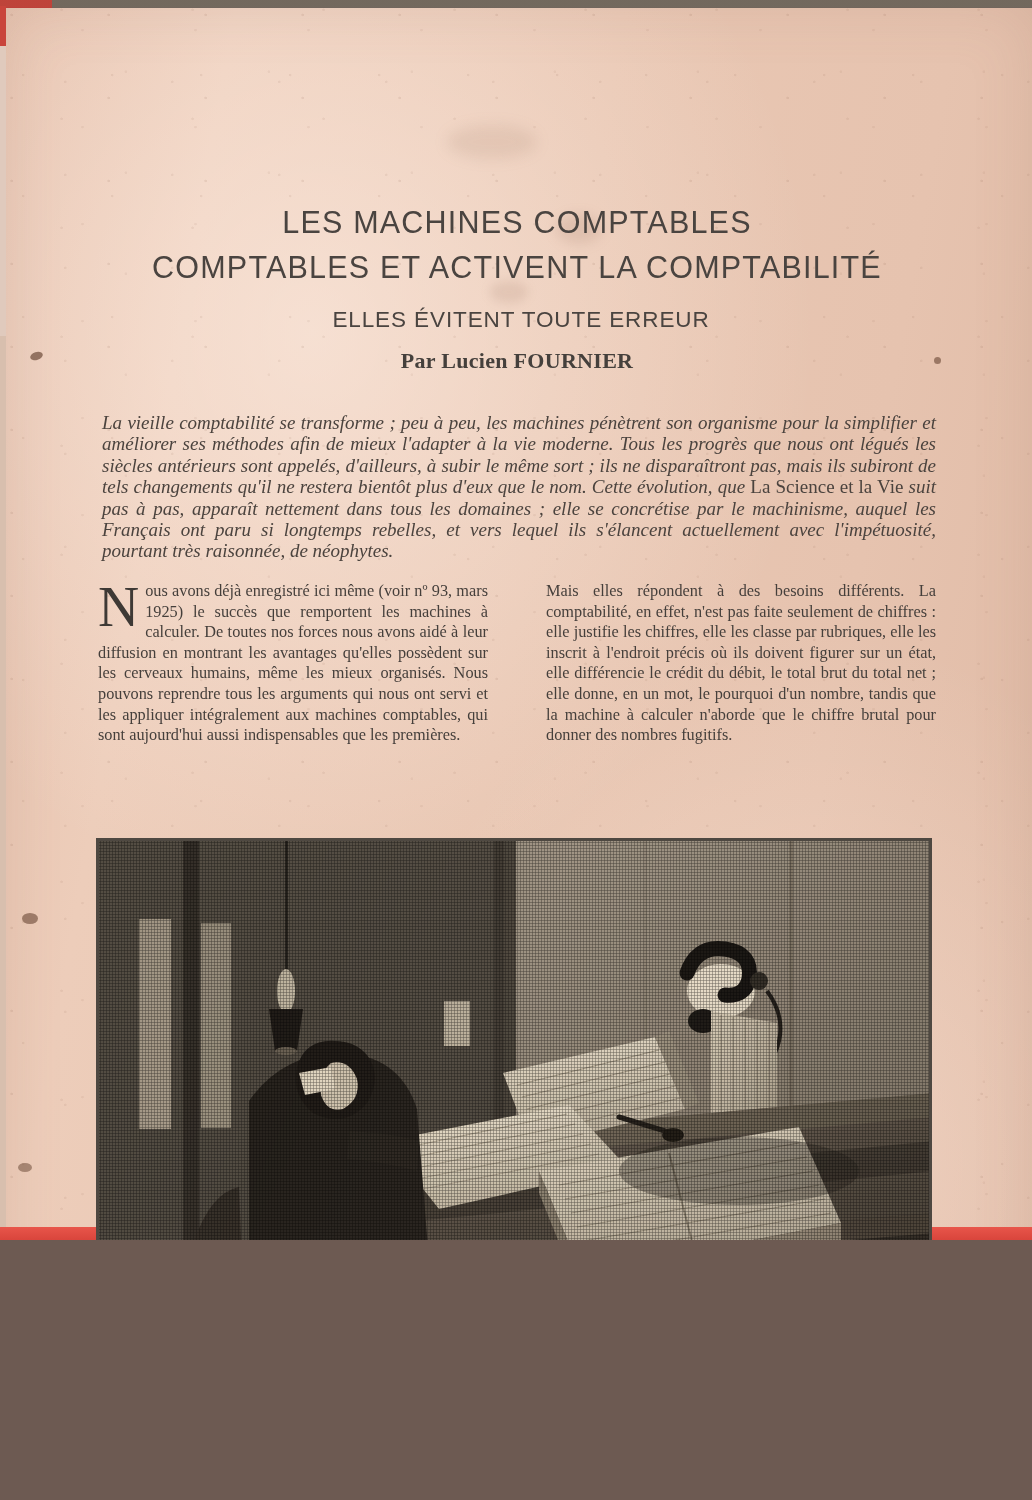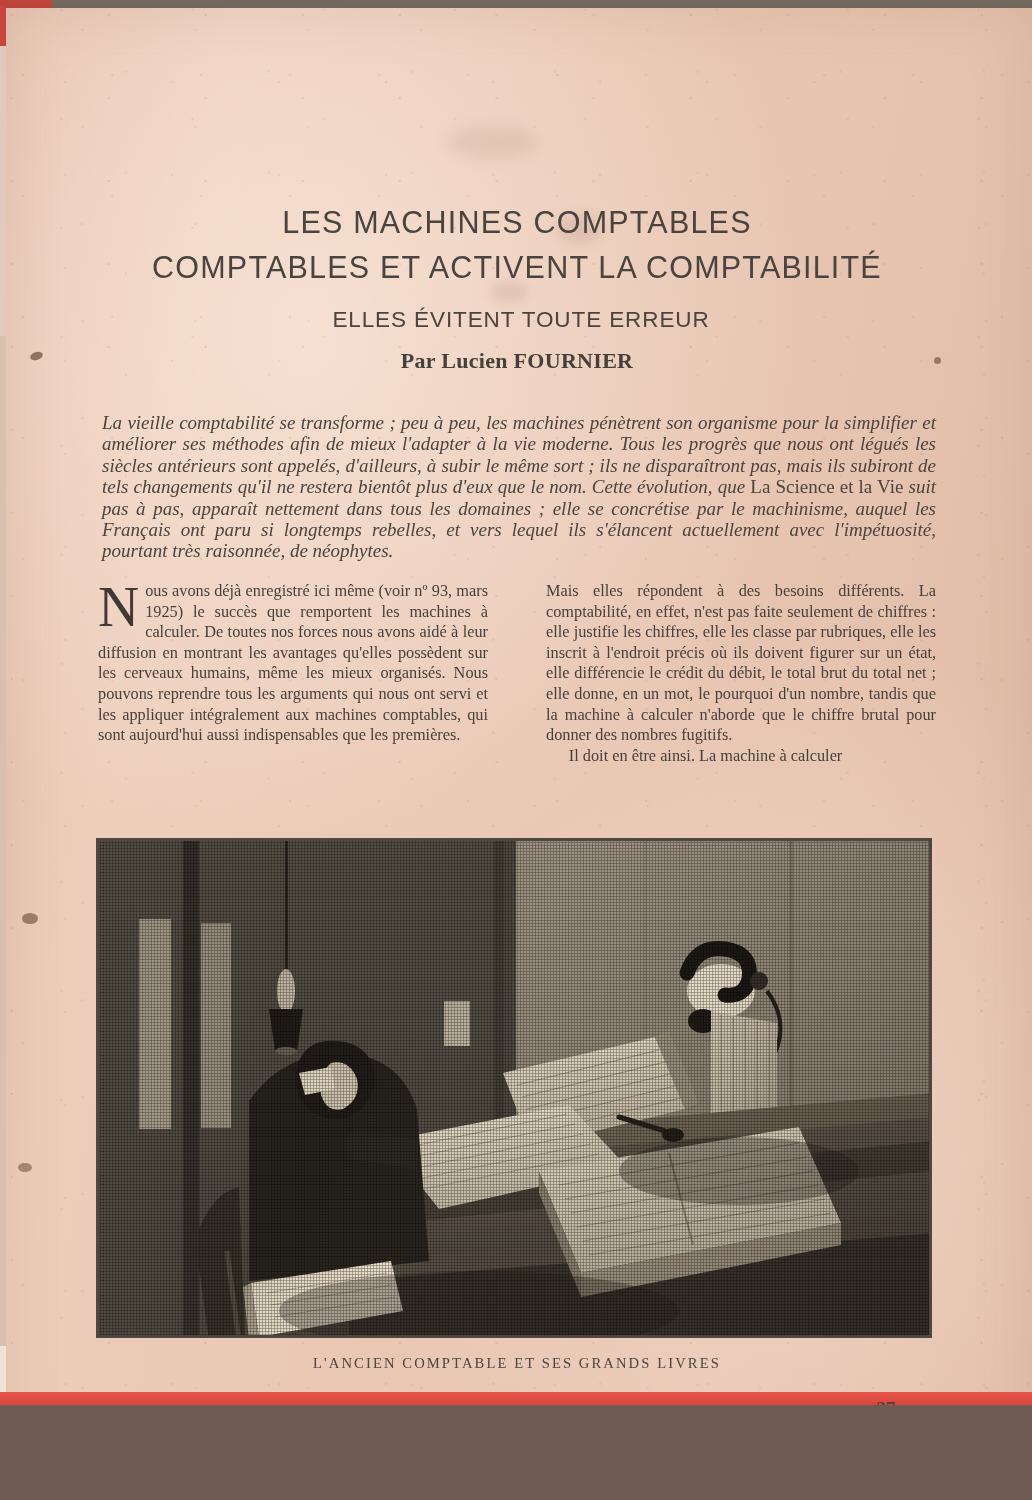--- a/index.html
+++ b/index.html
@@ -9,21 +9,21 @@
     background: #6d5a52;
   }
   body {
     font-family: "Liberation Serif", serif;
   }
 
   
   .scan {
     position: relative;
     width: 1032px;
-    height: 1405px;
+    height: 1240px;
     overflow: hidden;
     background: #fef9c3;           
   }
 
   
   .sheet {
     position: absolute;
     left: 4px;
     top: 7px;
     width: 1028px;
@@ -240,21 +240,20 @@
     <div class="byline">Par Lucien FOURNIER</div>
 
     <div class="lede"><span>La vieille comptabilité se transforme ; peu à peu, les machines pénètrent son organisme pour la simplifier et améliorer ses méthodes afin de mieux l'adapter à la vie moderne. Tous les progrès que nous ont légués les siècles antérieurs sont appelés, d'ailleurs, à subir le même sort ; ils ne disparaîtront pas, mais ils subiront de tels changements qu'il ne restera bientôt plus d'eux que le nom. Cette évolution, que </span><span class="roman">La Science et la Vie</span><span> suit pas à pas, apparaît nettement dans tous les domaines ; elle se concrétise par le machinisme, auquel les Français ont paru si longtemps rebelles, et vers lequel ils s'élancent actuellement avec l'impétuosité, pourtant très raisonnée, de néophytes.</span></div>
 
     <div class="cols">
       <div class="col col-left">
         <p><span class="dropcap">N</span><span>ous avons déjà enregistré ici même (voir nº 93, mars 1925) le succès que remportent les machines à calculer. De toutes nos forces nous avons aidé à leur diffusion en montrant les avantages qu'elles possèdent sur les cerveaux humains, même les mieux organisés. Nous pouvons reprendre tous les arguments qui nous ont servi et les appliquer intégralement aux machines comptables, qui sont aujourd'hui aussi indispensables que les premières.</span></p>
       </div>
       <div class="col col-right">
         <p>Mais elles répondent à des besoins différents. La comptabilité, en effet, n'est pas faite seulement de chiffres : elle justifie les chiffres, elle les classe par rubriques, elle les inscrit à l'endroit précis où ils doivent figurer sur un état, elle différencie le crédit du débit, le total brut du total net ; elle donne, en un mot, le pourquoi d'un nombre, tandis que la machine à calculer n'aborde que le chiffre brutal pour donner des nombres fugitifs.</p>
-        <p>Il doit en être ainsi. La machine à calculer</p>
       </div>
     </div>
 
   </div>
 
   <figure class="figure" style="margin:0">
     <div class="photo">
       <div class="photo-inner">
         <svg viewBox="0 0 836 500" width="836" height="500" preserveAspectRatio="none">
           <defs>

